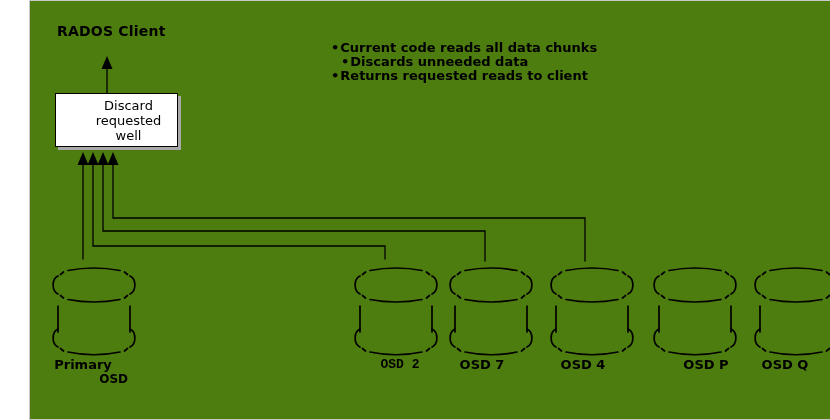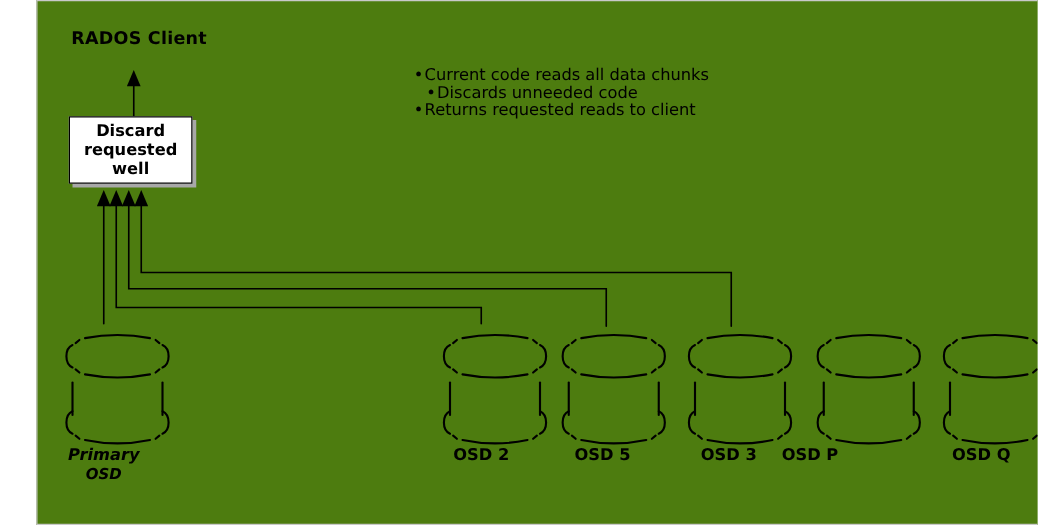--- a/index.html
+++ b/index.html
@@ -18,38 +18,38 @@
   .title{
     left:27px;top:22px;
     font-size:14px;font-weight:bold;letter-spacing:0.2px;
   }
   .discard-box{
     left:25px;top:92px;width:97px;height:52px;
     border:1.5px solid #000;
     background:#fff;
     box-shadow:3px 3px 0 #a8a8a8;
     display:flex;flex-direction:column;justify-content:center;align-items:center;
-    font-size:13px;font-weight:bold;line-height:15px;text-align:center;
+    font-size:13px;font-weight:normal;line-height:15px;text-align:center;padding-left:24px;
   }
   .bullets{
-    left:301px;top:53px;
-    font-size:13px;font-weight:normal;line-height:14px;white-space:nowrap;
+    left:301px;top:40px;
+    font-size:13px;font-weight:bold;line-height:14px;white-space:nowrap;
   }
   .bullet-row{display:block;}
   .bullet-row.lvl2{margin-left:10px;}
   .bullet-glyph{margin-right:1px;}
   .note{
     left:290px;top:97px;
     font-size:13px;font-weight:bold;line-height:14px;white-space:nowrap;
   }
   .osd-label{
     width:90px;top:357px;text-align:center;
     font-size:13px;font-weight:bold;line-height:14px;white-space:nowrap;
   }
-  .osd-sublabel{font-size:12px;line-height:13px;margin-top:1px;}
+  .osd-sublabel{font-size:12px;line-height:13px;margin-top:1px;text-align:right;}
 </style>
 </head>
 <body>
 
 <div class="canvas">
 
   <svg id="diagram-svg" viewBox="0 0 828 418" xmlns="http://www.w3.org/2000/svg">
       <g>
         <path d="M53 163 L53 258" stroke="#000000" fill="none" stroke-width="1.3" stroke-linecap="round"></path>
         <path d="M53 151 L47.5 164 L58.5 164 Z" stroke="none" fill="#000000"></path>
@@ -177,28 +177,28 @@
   <div class="abs title">RADOS Client</div>
 
   <div class="abs discard-box">
     <span>Discard</span>
     <span>requested</span>
     <span>well</span>
   </div>
 
   <div class="abs bullets">
     <span class="bullet-row"><span class="bullet-glyph">•</span><span>Current code reads all data chunks</span></span>
-    <span class="bullet-row lvl2"><span class="bullet-glyph">•</span><span>Discards unneeded code</span></span>
+    <span class="bullet-row lvl2"><span class="bullet-glyph">•</span><span>Discards unneeded data</span></span>
     <span class="bullet-row"><span class="bullet-glyph">•</span><span>Returns requested reads to client</span></span>
   </div>
 
 
-  <div class="abs osd-label" style="left:8px;font-style:italic;">
+  <div class="abs osd-label" style="left:8px;">
     <div>Primary</div>
     <div class="osd-sublabel">OSD</div>
   </div>
-  <div class="abs osd-label" style="left:310px;">OSD 2</div>
-  <div class="abs osd-label" style="left:407px;">OSD 5</div>
-  <div class="abs osd-label" style="left:508px;">OSD 3</div>
-  <div class="abs osd-label" style="left:573px;">OSD P</div>
+  <div class="abs osd-label" style="left:325px;font-family:Liberation Mono, monospace;">OSD 2</div>
+  <div class="abs osd-label" style="left:407px;">OSD 7</div>
+  <div class="abs osd-label" style="left:508px;">OSD 4</div>
+  <div class="abs osd-label" style="left:631px;">OSD P</div>
   <div class="abs osd-label" style="left:710px;text-align:center;">OSD Q</div>
 
 </div>
 
 </body></html>

